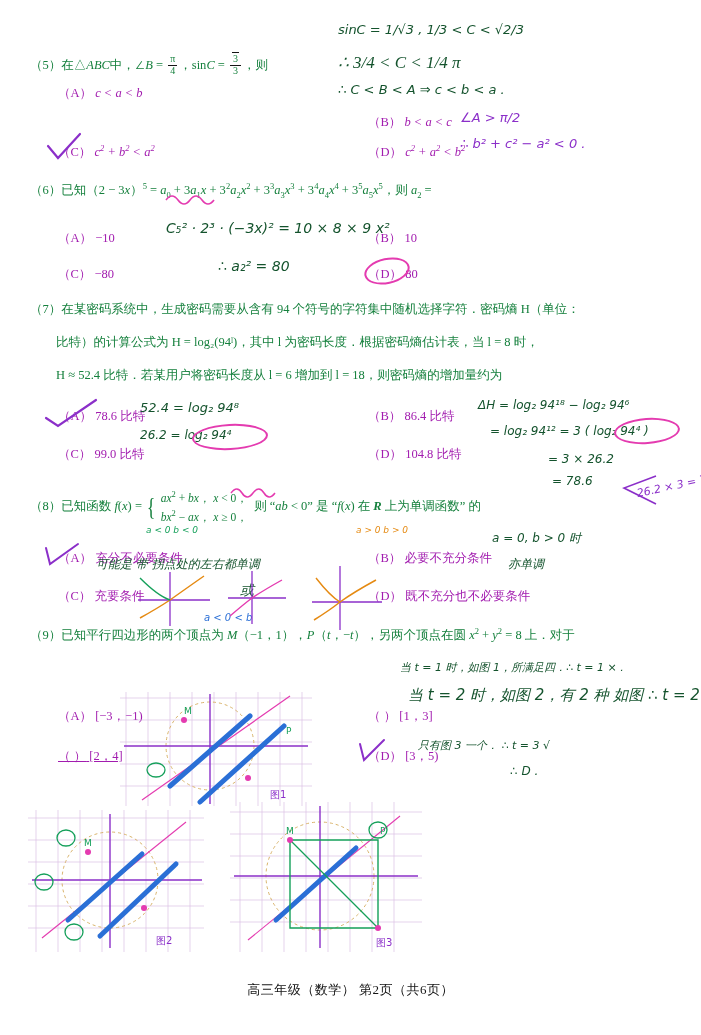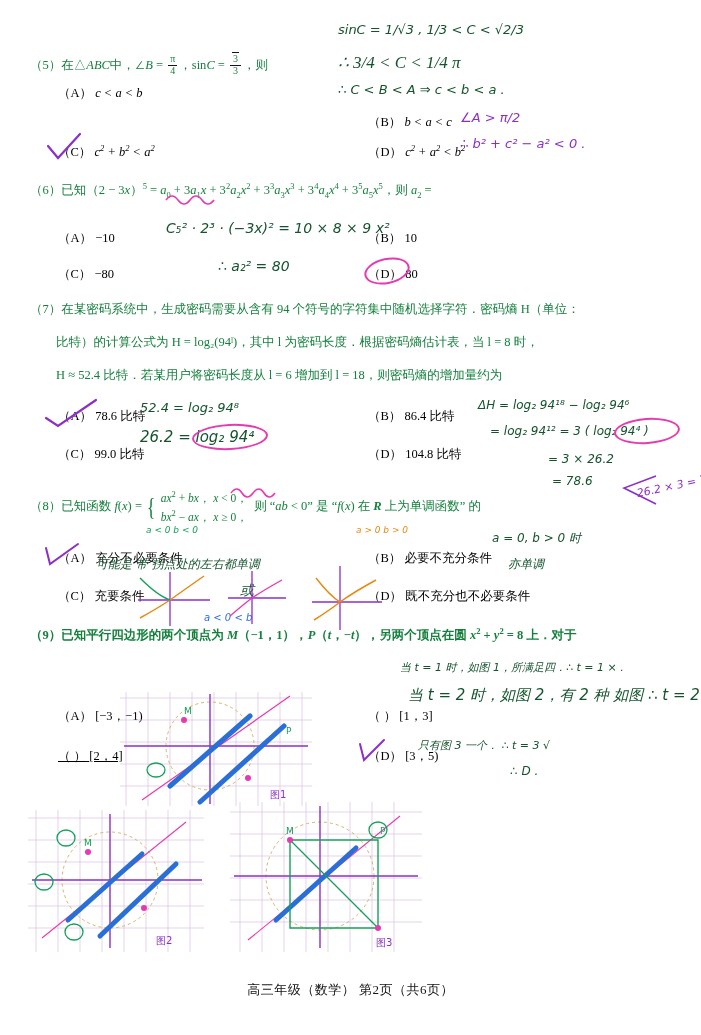--- a/index.html
+++ b/index.html
@@ -17,21 +17,21 @@
   .q {
     position: absolute;
     font-size: 12.5px;
     line-height: 1.55;
     color: #15803d;
     white-space: nowrap;
   }
   .opt {
     position: absolute;
     font-size: 12.5px;
-    color: #000000;
+    color: #a21caf;
     white-space: nowrap;
   }
   .frac {
     display: inline-block;
     vertical-align: middle;
     text-align: center;
     font-size: 10px;
     line-height: 1.05;
     margin: 0 2px;
     position: relative;
@@ -192,21 +192,21 @@
   </div>
   <div class="opt" style="left:58px; top:588px;">
     <span>（C）</span>
     <span>充要条件</span>
   </div>
   <div class="opt" style="left:368px; top:588px;">
     <span>（D）</span>
     <span>既不充分也不必要条件</span>
   </div>
 
-  <div class="q" style="left:30px; top:625px;font-weight:bold;">
+  <div class="q" style="left:30px; top:625px;">
     （9）已知平行四边形的两个顶点为 <span class="it">M</span>（−1，1），<span class="it">P</span>（<span class="it">t</span>，−<span class="it">t</span>），另两个顶点在圆 <span class="it">x</span><span class="sup">2</span> + <span class="it">y</span><span class="sup">2</span> = 8 上．对于
   </div>
 
   <div class="opt" style="left:58px; top:708px;">
     <span>（A）</span>
     <span>[−3，−1)</span>
   </div>
   <div class="opt" style="left:368px; top:708px;">
     <span>（ ）</span>
     <span>[1，3]</span>
@@ -235,21 +235,21 @@
   <div class="hw pink" style="left:166px; top:220px; font-size:14px;">C₅² · 2³ · (−3x)² = 10 × 8 × 9 x²</div>
   <div class="hw pink" style="left:218px; top:258px; font-size:14px;">∴  a₂² = 80</div>
 
   <svg class="mark" style="left:165px; top:192px;" width="58" height="14">
     <path d="M1 8 q6 -8 12 0 t12 0 t12 0 t12 0" stroke="#e43bb0" stroke-width="1.6" fill="none"></path>
   </svg>
 
   <div class="ellipse-mark" style="left:364px; top:258px; width:42px; height:22px;"></div>
 
   <div class="hw pink" style="left:140px; top:400px; font-size:13px;">52.4 = log₂ 94⁸</div>
-  <div class="hw pink" style="left:140px; top:428px; font-size:15px;">26.2 = log₂ 94⁴</div>
+  <div class="hw pink" style="left:140px; top:428px; font-size:12px;">26.2 = log₂ 94⁴</div>
   <div class="hw pink" style="left:478px; top:398px; font-size:12px;">ΔH = log₂ 94¹⁸ − log₂ 94⁶</div>
   <div class="hw pink" style="left:490px; top:424px; font-size:12px;">= log₂ 94¹² = 3 ( log₂ 94⁴ )</div>
   <div class="hw pink" style="left:548px; top:452px; font-size:12px;">= 3 × 26.2</div>
   <div class="hw pink" style="left:552px; top:474px; font-size:12px;">= 78.6</div>
   <div class="hw purple" style="left:636px; top:478px; font-size:11px; transform:rotate(-12deg);">26.2 × 3 = 78.6</div>
 
   <div class="ellipse-mark" style="left:192px; top:424px; width:72px; height:22px; transform:rotate(-3deg);"></div>
   <div class="ellipse-mark" style="left:614px; top:418px; width:62px; height:22px; transform:rotate(-4deg);"></div>
   <svg class="mark" style="left:44px; top:398px;" width="56" height="30">
     <path d="M2 20 L14 28 L52 2" stroke="#8b2fc9" stroke-width="2.2" fill="none" stroke-linecap="round"></path>

